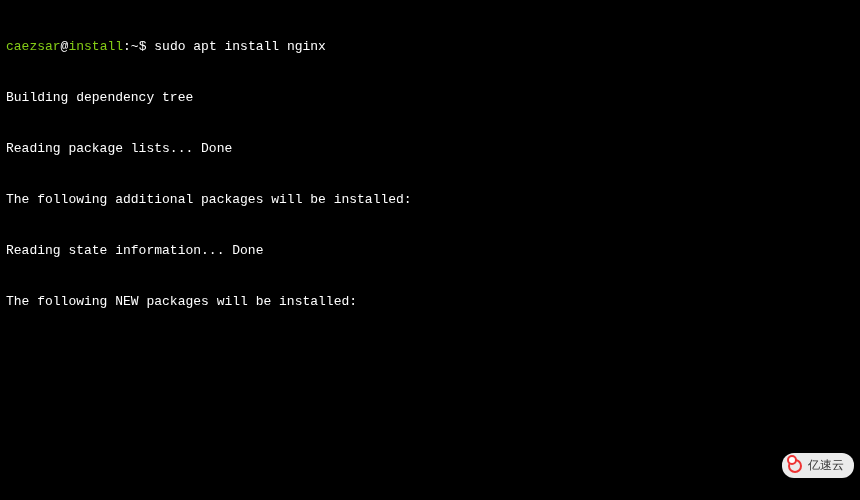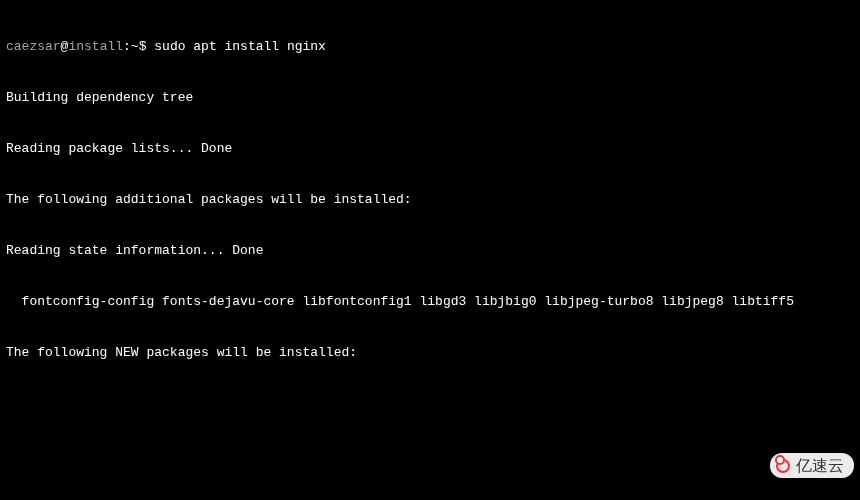--- a/index.html
+++ b/index.html
@@ -12,32 +12,32 @@
     font-family: "Courier New", Courier, monospace;
     font-size: 13px;
     line-height: 17px;
     overflow: hidden;
   }
   .terminal {
     padding: 4px 6px;
     white-space: pre-wrap;
     word-break: break-word;
   }
-  .prompt-hostuser { color: #a3a3a3; }
+  .prompt-hostuser { color: #84cc16; }
   .prompt-tilde { color: #fff; }
   .prompt-dollar { color: #fff; }
   .line { margin: 0; }
   .watermark {
     position: absolute;
     right: 6px;
     bottom: 22px;
     background: rgba(255,255,255,0.92);
     color: #333;
     font-family: Arial, Helvetica, sans-serif;
-    font-size: 16px;
+    font-size: 12px;
     padding: 4px 10px 4px 26px;
     border-radius: 12px;
     display: flex;
     align-items: center;
   }
   .watermark-icon {
     position: absolute;
     left: 6px;
     top: 50%;
     transform: translateY(-50%);
@@ -62,21 +62,20 @@
 </style>
 </head>
 <body>
 
 <div class="terminal">
   <div class="line"><span class="prompt-hostuser">caezsar</span>@<span class="prompt-hostuser">install</span>:<span class="prompt-tilde">~</span><span class="prompt-dollar">$</span> <span>sudo apt install nginx</span></div>
   <div class="line">Building dependency tree</div>
   <div class="line">Reading package lists... Done</div>
   <div class="line">The following additional packages will be installed:</div>
   <div class="line">Reading state information... Done</div>
-  <div class="line">  fontconfig-config fonts-dejavu-core libfontconfig1 libgd3 libjbig0 libjpeg-turbo8 libjpeg8 libtiff5</div>
   <div class="line">The following NEW packages will be installed:</div>
   
   
   
   
   
   
   
   
   

